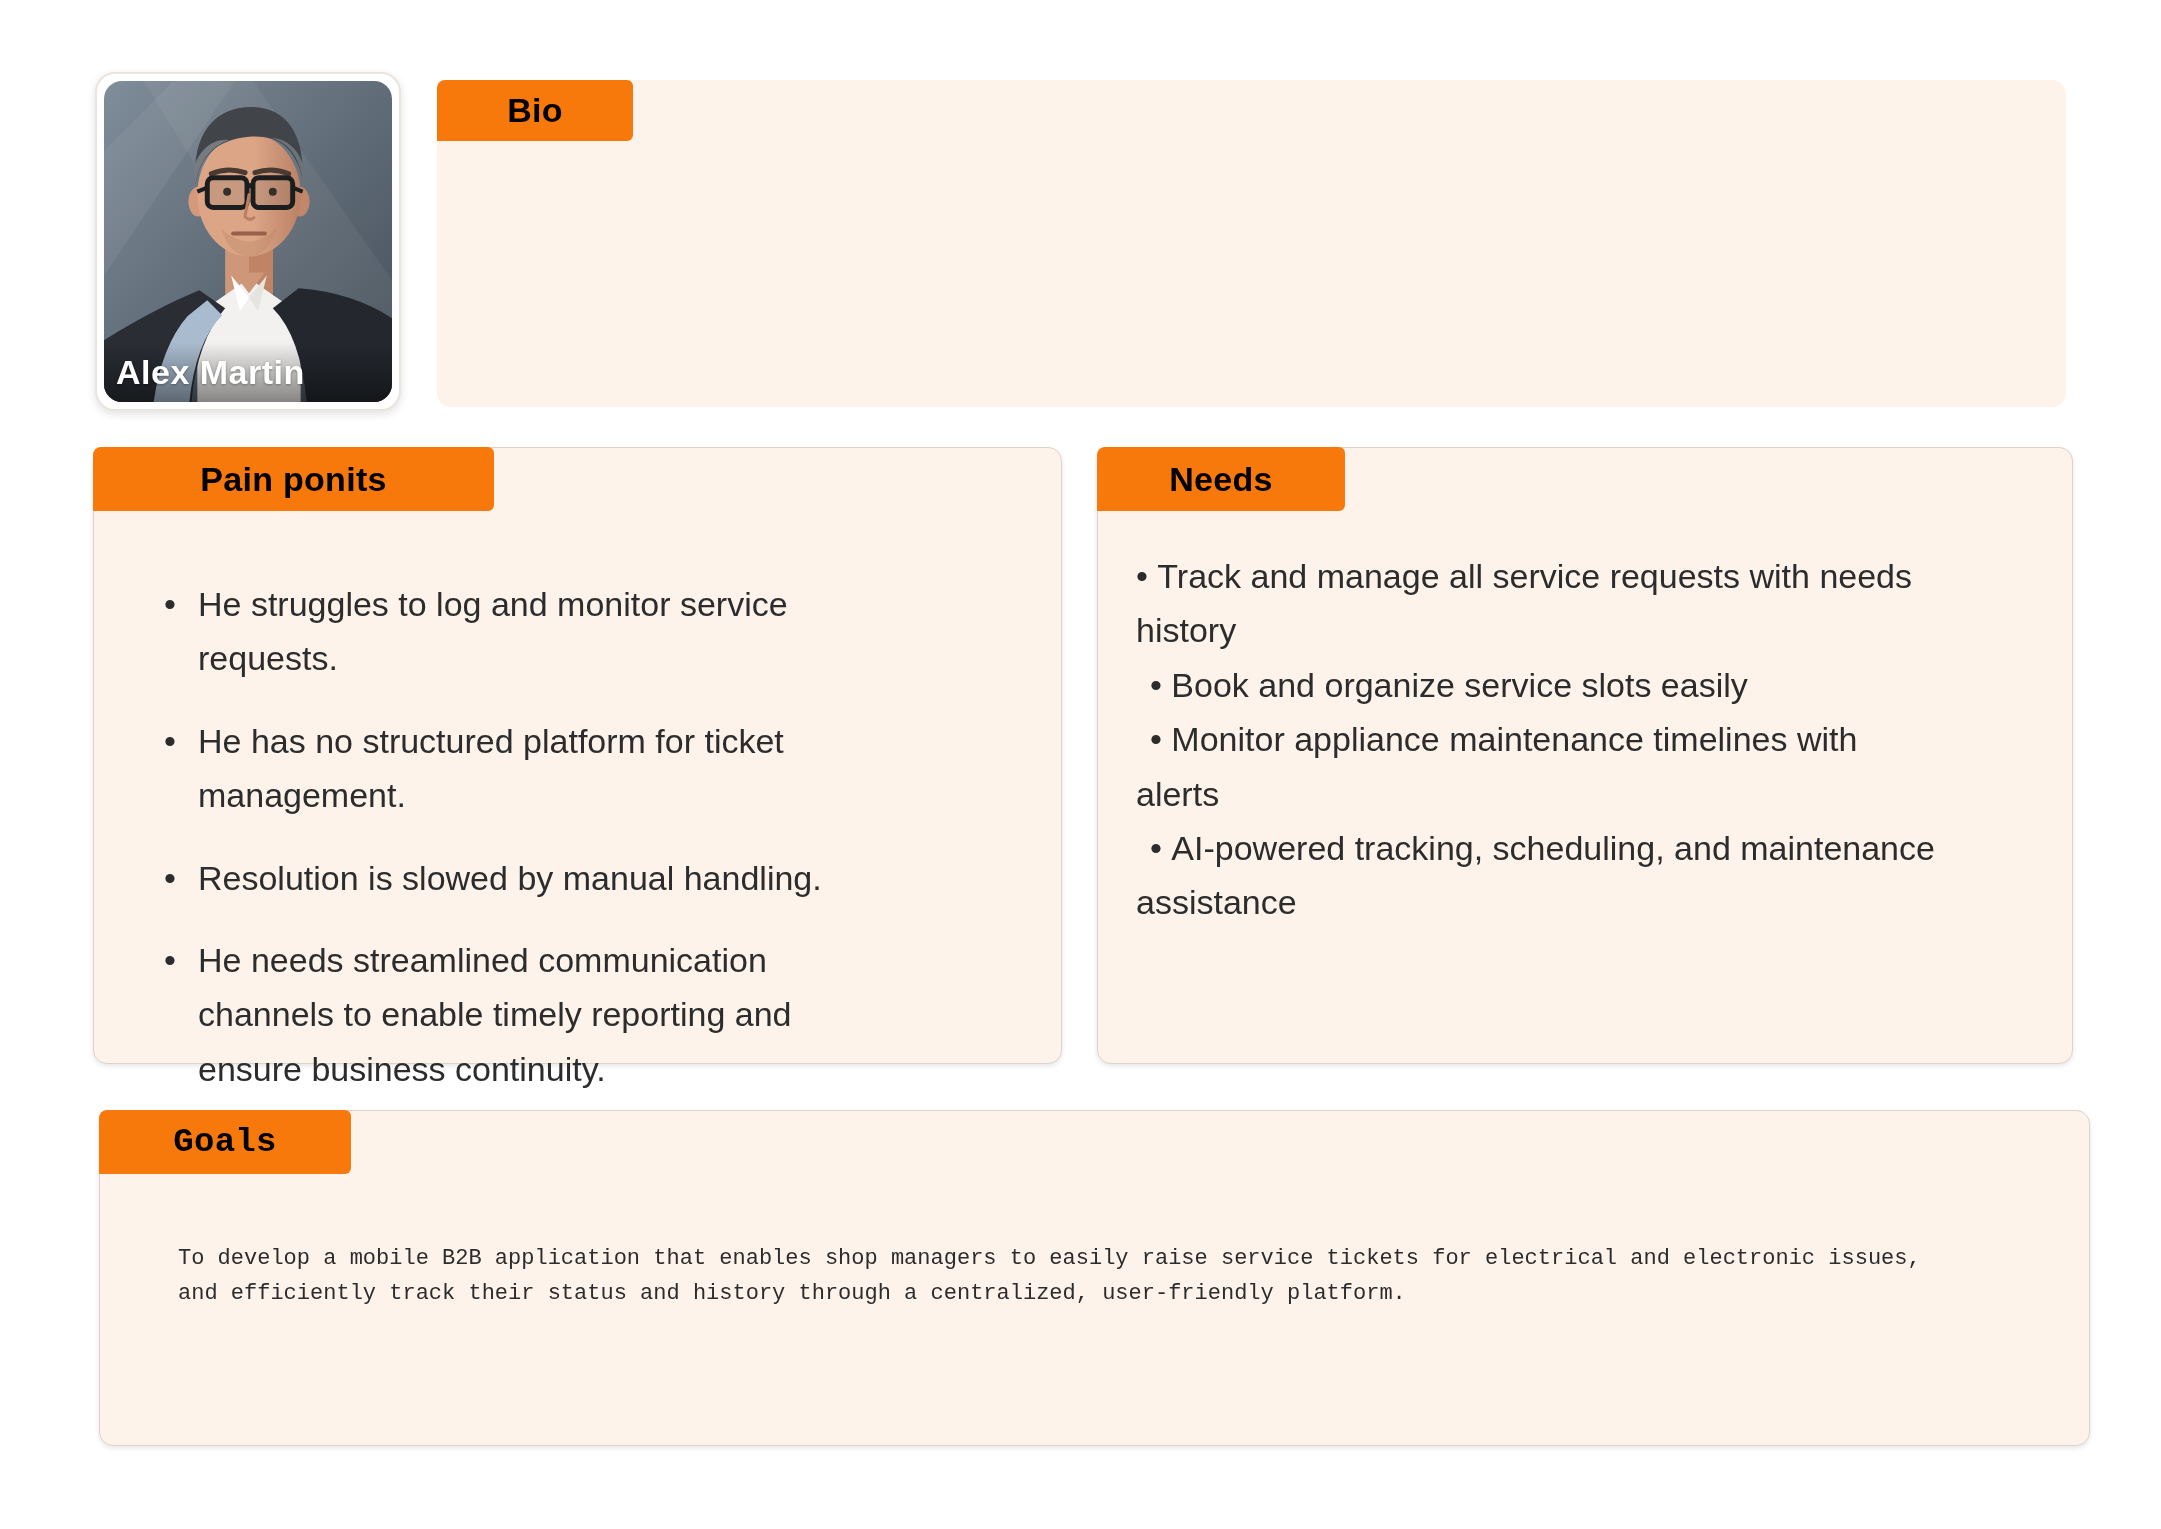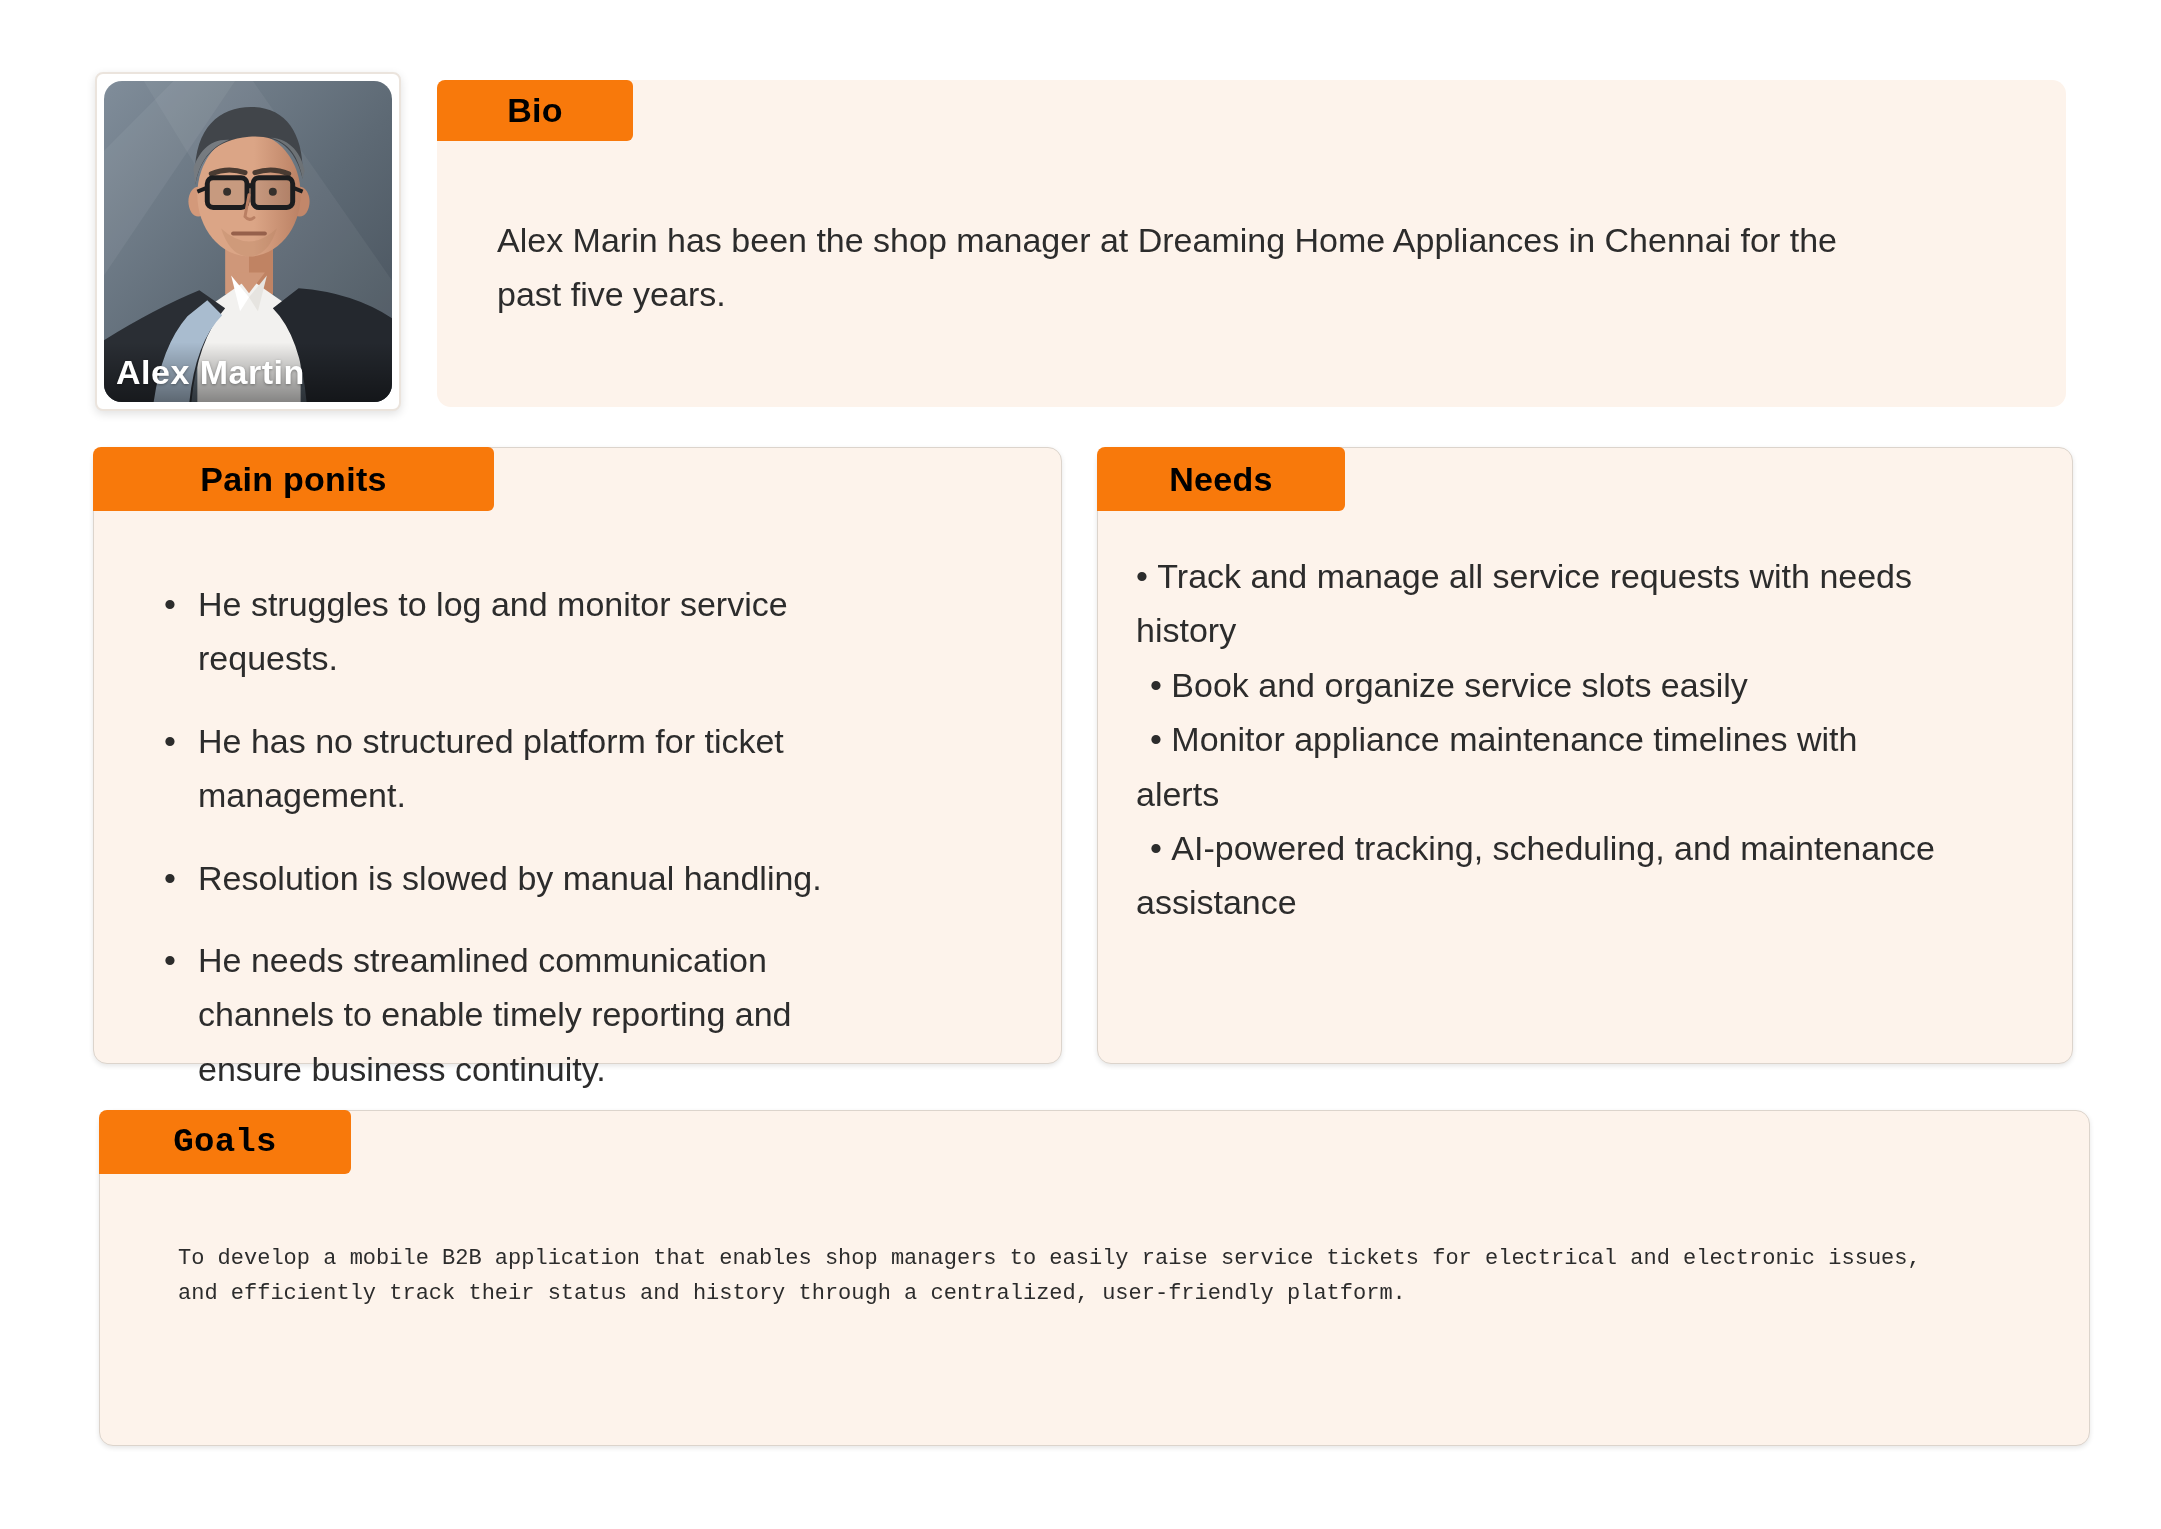--- a/index.html
+++ b/index.html
@@ -14,21 +14,21 @@
     width:2161px;height:1529px;
     background:#ffffff;
     font-family:"Liberation Sans", sans-serif;
     color:var(--text);
     overflow:hidden;
   }
 
   
   .photo-card{
     position:absolute;left:95px;top:72px;width:306px;height:339px;
-    background:#ffffff;border:2px solid #ebe4dd;border-radius:8px;
+    background:#ffffff;border:2px solid #ebe4dd;border-radius:20px;
     box-shadow:0 3px 10px rgba(0,0,0,.12);
     padding:7px;
   }
   .photo-frame{
     position:relative;width:100%;height:100%;
     border-radius:18px;overflow:hidden;
   }
   .photo-frame svg{display:block;width:100%;height:100%;}
   .photo-name{
     position:absolute;left:12px;bottom:10px;
@@ -157,21 +157,20 @@
         <rect x="0" y="262" width="290" height="60" fill="url(#fade)"></rect>
       </svg>
       <div class="photo-name">Alex Martin</div>
     </div>
   </div>
 
   <section class="panel bio-panel">
     <div class="tab">
       <span>Bio</span>
     </div>
-    <p class="bio-text">Alex Marin has been the shop manager at Dreaming Home Appliances in Chennai for the past five years.</p>
   </section>
 
   <section class="panel bordered pain-panel">
     <div class="tab">
       <span>Pain ponits</span>
     </div>
     <ul class="pain-list">
         <li class="pain-item">He struggles to log and monitor service requests.</li>
         <li class="pain-item">He has no structured platform for ticket management.</li>
         <li class="pain-item">Resolution is slowed by manual handling.</li>

